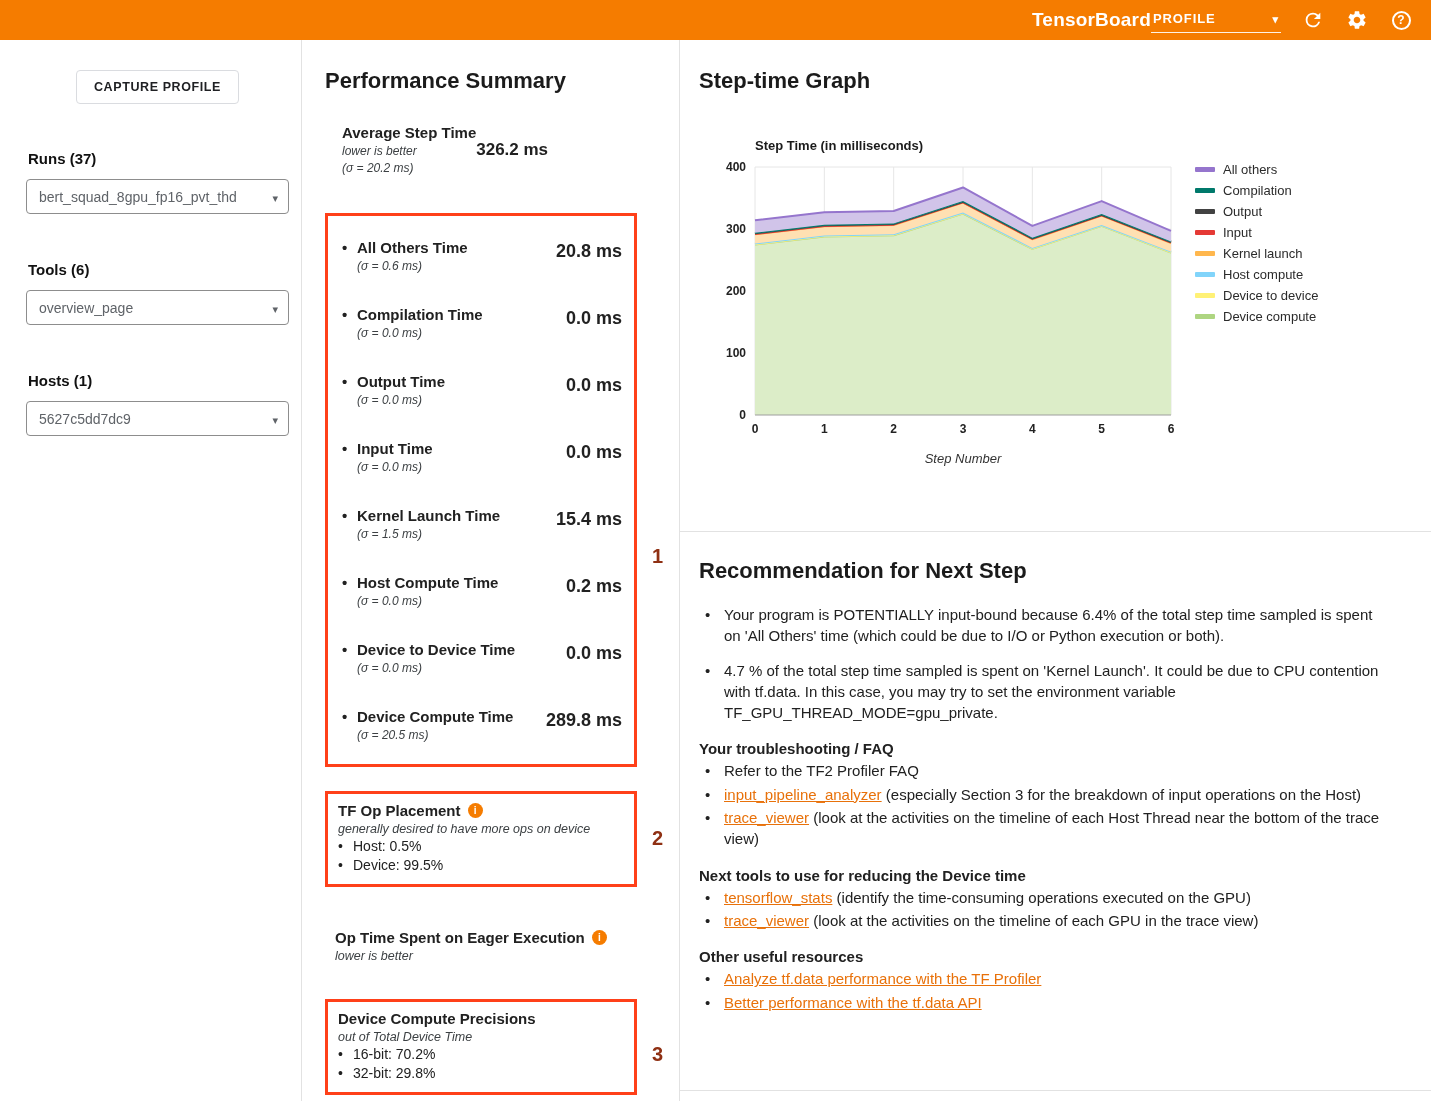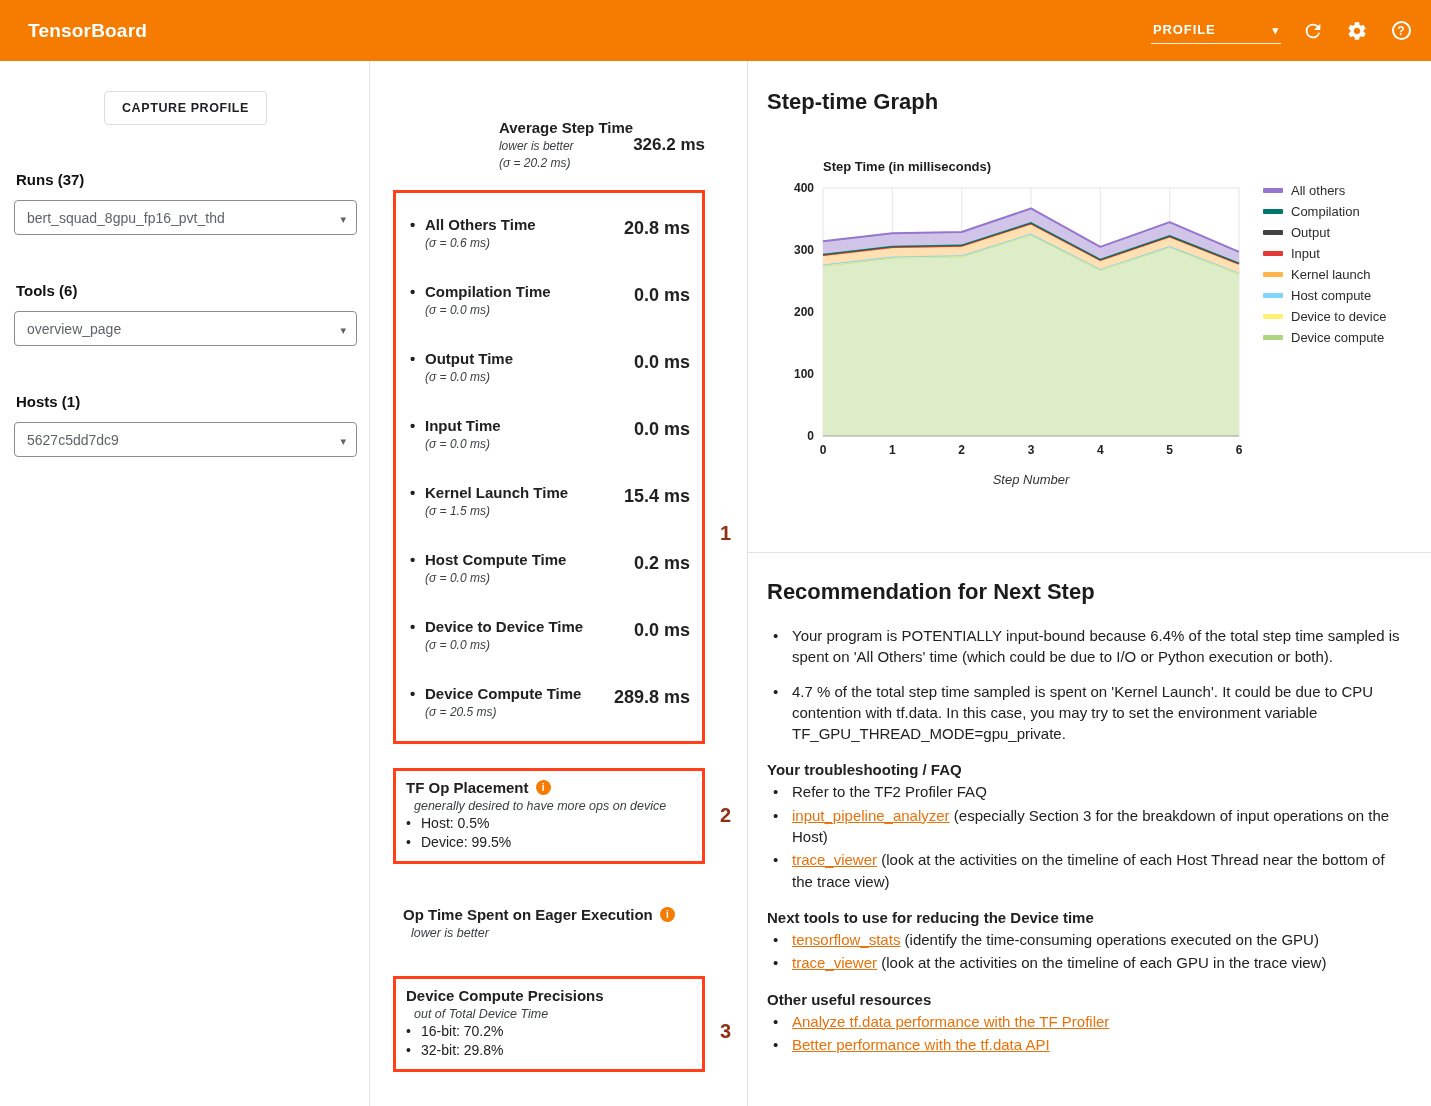--- a/index.html
+++ b/index.html
@@ -1,65 +1,65 @@
 <!DOCTYPE html>
 <html style="--topbar: #f57c00; --annot-border: #ff4019; --annot-num: #8f3013; --link: #e8710a; --info: #f57c00;"><head>
 <meta charset="utf-8">
 <style>
   *{box-sizing:border-box;margin:0;padding:0}
   html,body{width:1431px;height:1106px;overflow:hidden}
   body{font-family:"Liberation Sans",sans-serif;background:#fff;color:#212121}
 
   
-  .topbar{height:61px;background:var(--topbar,#f57c00);display:flex;align-items:center;justify-content:space-between;padding:0 18px 0 28px}
+  .topbar{height:40px;background:var(--topbar,#f57c00);display:flex;align-items:center;justify-content:flex-end;padding:0 18px 0 36px}
   .app-title{color:#fff;font-size:19px;font-weight:700;letter-spacing:.2px}
   .topbar-right{display:flex;align-items:center;gap:20px}
   .dash-select{display:flex;align-items:center;justify-content:space-between;width:130px;color:#fff;font-size:13px;font-weight:700;letter-spacing:.9px;border-bottom:1px solid rgba(255,255,255,.9);padding:4px 2px 6px;cursor:pointer}
   .caret-dn::before{content:"▾";font-size:11px}
   .tb-icon{width:24px;height:24px;display:flex;align-items:center;justify-content:center;color:#fff;cursor:pointer}
   .tb-icon svg{width:22px;height:22px;fill:#fff}
   .help-circle{width:19px;height:19px;border:2px solid #fff;border-radius:50%;display:flex;align-items:center;justify-content:center;font-size:12px;font-weight:700}
   .help-circle::before{content:"?"}
 
   
   .content{display:flex;height:1061px}
-  .sidebar{width:370px;border-right:1px solid #e2e2e2;padding:30px 12px 0 14px;flex-shrink:0}
+  .sidebar{width:302px;border-right:1px solid #e2e2e2;padding:30px 12px 0 26px;flex-shrink:0}
   .mid{width:378px;border-right:1px solid #e2e2e2;padding:28px 0 0 23px;flex-shrink:0;overflow:hidden}
   .right{flex:1;display:flex;flex-direction:column;overflow:hidden}
 
   
   .capture-btn{display:block;margin:0 auto 46px;padding:9px 17px;border:1px solid #dadce0;border-radius:4px;background:#fff;font-size:12.5px;font-weight:700;letter-spacing:.6px;color:#202124;font-family:inherit;cursor:pointer}
   .field-label{font-size:15px;font-weight:700;margin:0 0 12px 2px;color:#111}
   .select{display:flex;align-items:center;justify-content:space-between;border:1px solid #8d8d8d;border-radius:4px;height:35px;padding:0 10px 0 12px;margin-bottom:47px;cursor:pointer;background:#fff}
   .sel-text{font-size:14px;color:#5f6368;white-space:nowrap;overflow:hidden;text-overflow:ellipsis}
   .sel-caret{color:#5f6368}
 
   
   .section-title{font-size:22px;font-weight:600;color:#1b1b1b}
-  .avg-row{display:flex;justify-content:flex-end;width:312px;margin:30px 0 20px;padding-left:17px}
+  .avg-row{display:flex;justify-content:flex-start;width:312px;margin:30px 0 38px;padding-left:17px}
   .avg-label{font-size:15px;font-weight:700}
   .small-italic{font-size:12px;font-style:italic;color:#3c4043;margin-top:3px}
   .avg-value{font-size:17px;font-weight:700;align-self:center}
   .annot-wrap{position:relative;width:312px}
   .annot-box{border:3px solid var(--annot-border,#ff4019)}
   .annot-num{position:absolute;right:-26px;font-size:20px;font-weight:700;color:var(--annot-num,#8f3013)}
   .num1{top:60%}.num2{top:38%}.num3{top:46%}
   .box1{padding:6px 12px 6px 14px}
   .metric-row{display:flex;justify-content:space-between;padding:17px 0 16px}
   .m-label{font-size:15px;font-weight:700;display:flex}
   .bullet{width:15px;flex-shrink:0}
   .bullet::before{content:"•"}
   .m-sigma{font-size:12px;font-style:italic;color:#3c4043;margin:3px 0 0 15px}
   .m-value{font-size:18px;font-weight:700;margin-top:2px}
   .info-box{padding:8px 12px 10px 10px}
   .plain-block{margin:42px 0 0;padding-left:10px;width:312px}
   .mt-box{margin-top:24px}
   .mt-box3{margin-top:36px}
   .ib-title{font-size:15px;font-weight:700;display:flex;align-items:center;gap:7px}
-  .ib-sub{font-size:12.5px;font-style:italic;color:#3c4043;margin:3px 8px 2px}
+  .ib-sub{font-size:12.5px;font-style:italic;color:#3c4043;margin:3px 0 2px}
   .dot-line{font-size:14px;display:flex;margin-top:2px;line-height:17px}
   .info-icon{width:15px;height:15px;border-radius:50%;background:var(--info,#f57c00);color:#fff;font-size:10px;font-weight:700;display:inline-flex;align-items:center;justify-content:center;flex-shrink:0}
   .info-icon::before{content:"i"}
 
   
   .chart-card{height:492px;border-bottom:1px solid #e2e2e2;padding:28px 0 0 19px}
   .gtitle{font-size:13px;font-weight:700;color:#1b1b1b;margin:44px 0 0 56px}
   .chart-area{display:flex;margin-top:6px}
   .legend{margin:4px 0 0 14px;display:flex;flex-direction:column;gap:8px}
   .legend-row{display:flex;align-items:center;gap:8px;font-size:13px;color:#2b2b2b;line-height:13px}
@@ -119,20 +119,21 @@
     </div>
 
     <div class="field-label">Hosts (1)</div>
     <div class="select">
       <span class="sel-text">5627c5dd7dc9</span>
       <span class="sel-caret caret-dn"></span>
     </div>
   </aside>
 
   <section class="mid">
+    <h2 class="section-title">Performance Summary</h2>
 
     <div class="avg-row">
       <div>
         <div class="avg-label">Average Step Time</div>
         <div class="small-italic">lower is better</div>
         <div class="small-italic">(σ = 20.2 ms)</div>
       </div>
       <div class="avg-value">326.2 ms</div>
     </div>
 

